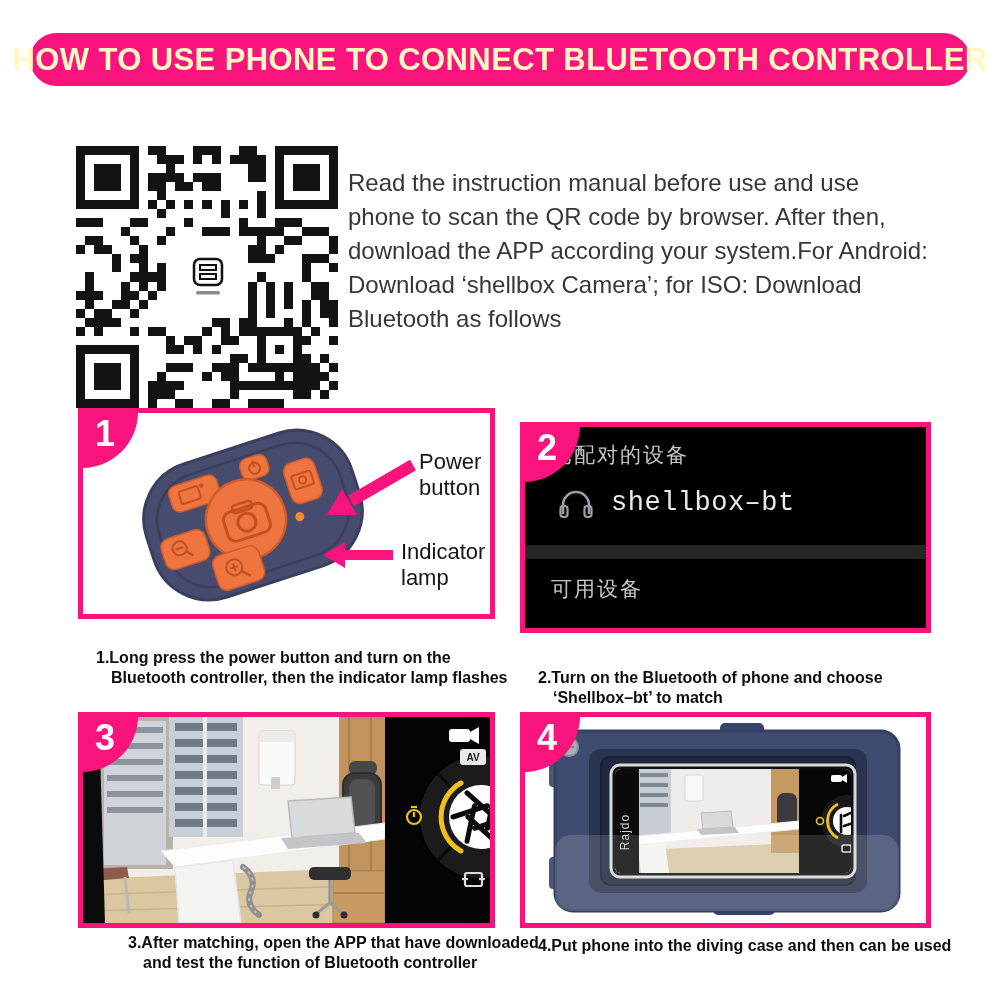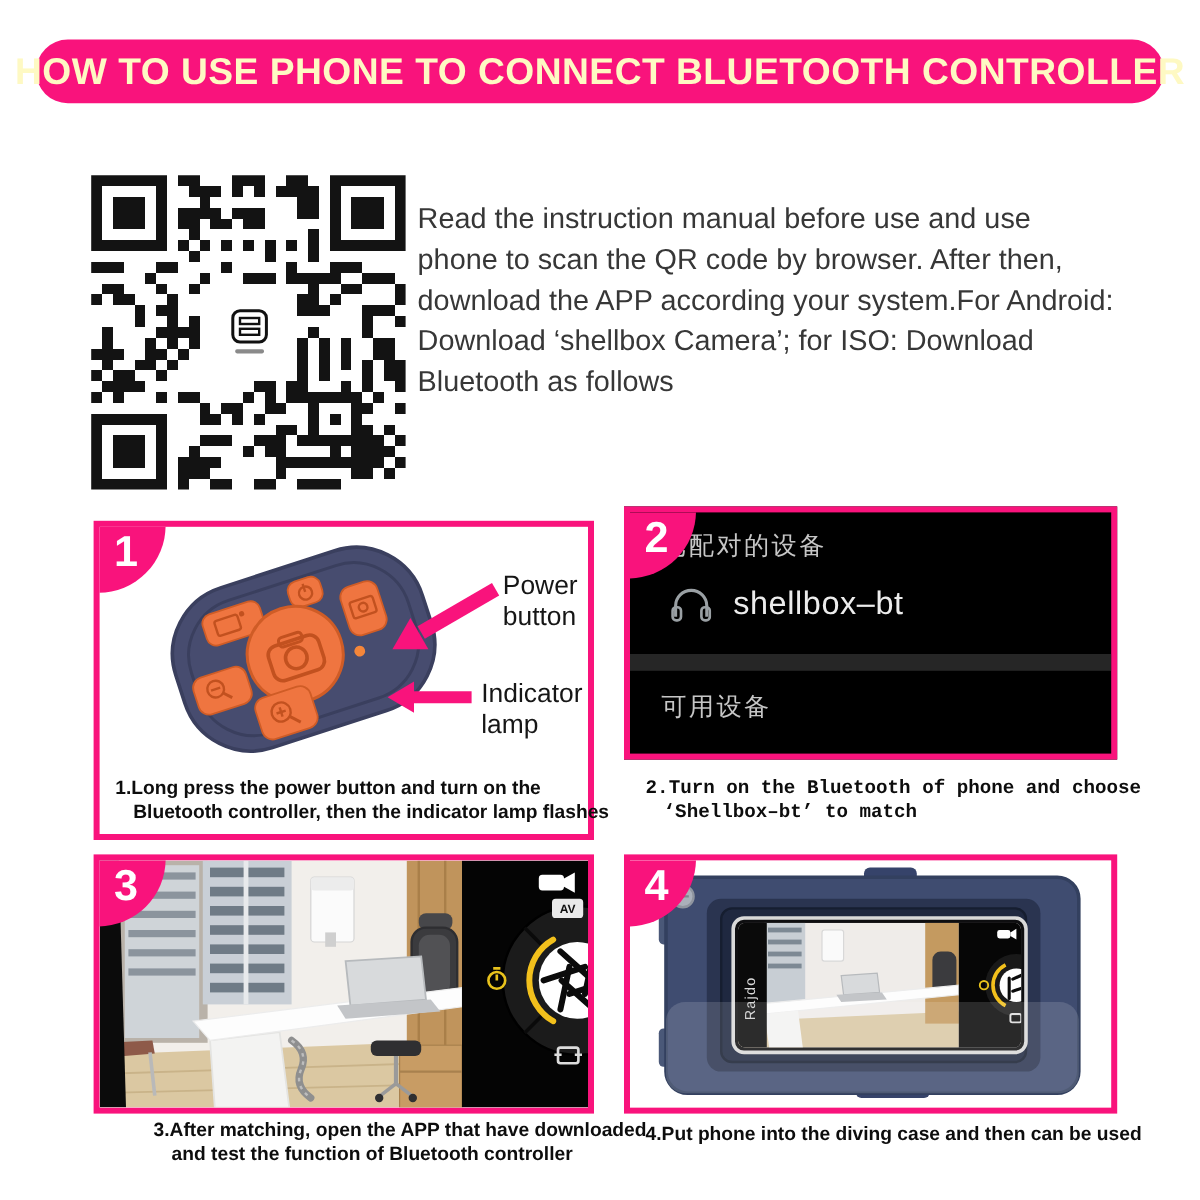--- a/index.html
+++ b/index.html
@@ -27,47 +27,47 @@
     position:absolute;left:101px;top:96px;width:62px;height:70px;background:#fff;
     display:flex;flex-direction:column;align-items:center;justify-content:center;gap:3px;
   }
   .intro{left:348px;top:166px;width:640px;color:#373737;}
   .intro div{font-size:24px;line-height:34px;white-space:nowrap;}
   
   .panel{
     border:5px solid var(--pink);background:#fff;box-sizing:border-box;overflow:hidden;
   }
   .panel .inner{position:relative;width:100%;height:100%;overflow:hidden;}
-  #panel1{left:78px;top:434px;width:417px;height:266px;}
+  #panel1{left:78px;top:408px;width:417px;height:211px;}
   #panel2{left:520px;top:422px;width:411px;height:211px;background:#000;}
   #panel3{left:78px;top:712px;width:417px;height:216px;}
   #panel4{left:520px;top:712px;width:411px;height:216px;}
   .badge{
     position:absolute;top:-1px;left:-1px;width:56px;height:56px;background:var(--pink);
     border-radius:0 0 100% 0;color:#fff;font-weight:bold;font-size:36px;
     padding:2px 0 0 13px;box-sizing:border-box;z-index:6;line-height:1.1;
   }
   
   .p1-label{position:absolute;color:#161616;font-size:22px;line-height:26px;z-index:4;}
   #lbl-power{left:336px;top:36px;width:78px;}
   #lbl-indicator{left:318px;top:126px;width:92px;}
   
   .bt-header{position:absolute;color:#c6c6c6;font-size:21px;letter-spacing:2px;}
   #bt-paired{left:26px;top:14px;}
   #bt-avail{left:26px;top:148px;}
-  .bt-row{position:absolute;left:34px;top:60px;display:flex;align-items:center;gap:18px;}
+  .bt-row{position:absolute;left:34px;top:60px;display:flex;align-items:center;gap:18px;font-family:Liberation Mono, monospace;}
   .bt-name{color:#ececec;font-size:27px;letter-spacing:.5px;}
   .bt-divider{position:absolute;left:0;top:118px;width:100%;height:14px;background:#262626;}
   
   .caption{
     position:absolute;width:402px;color:#0d0d0d;font-size:16px;font-weight:bold;
     line-height:19.5px;padding-left:15px;text-indent:-15px;
   }
   #cap1{left:96px;top:648px;}
-  #cap2{left:538px;top:648px;font-family:Liberation Mono, monospace;}
+  #cap2{left:538px;top:668px;}
   #cap3{left:96px;top:933px;margin-left:32px;}
   #cap4{left:538px;top:936px;}
   
   .brand-vert{
     position:absolute;left:68px;top:108px;width:64px;height:14px;text-align:center;
     color:#d8d8d8;font-size:12px;letter-spacing:1px;transform:rotate(-90deg);z-index:4;
   }
   svg{display:block;}
 </style>
 </head>

